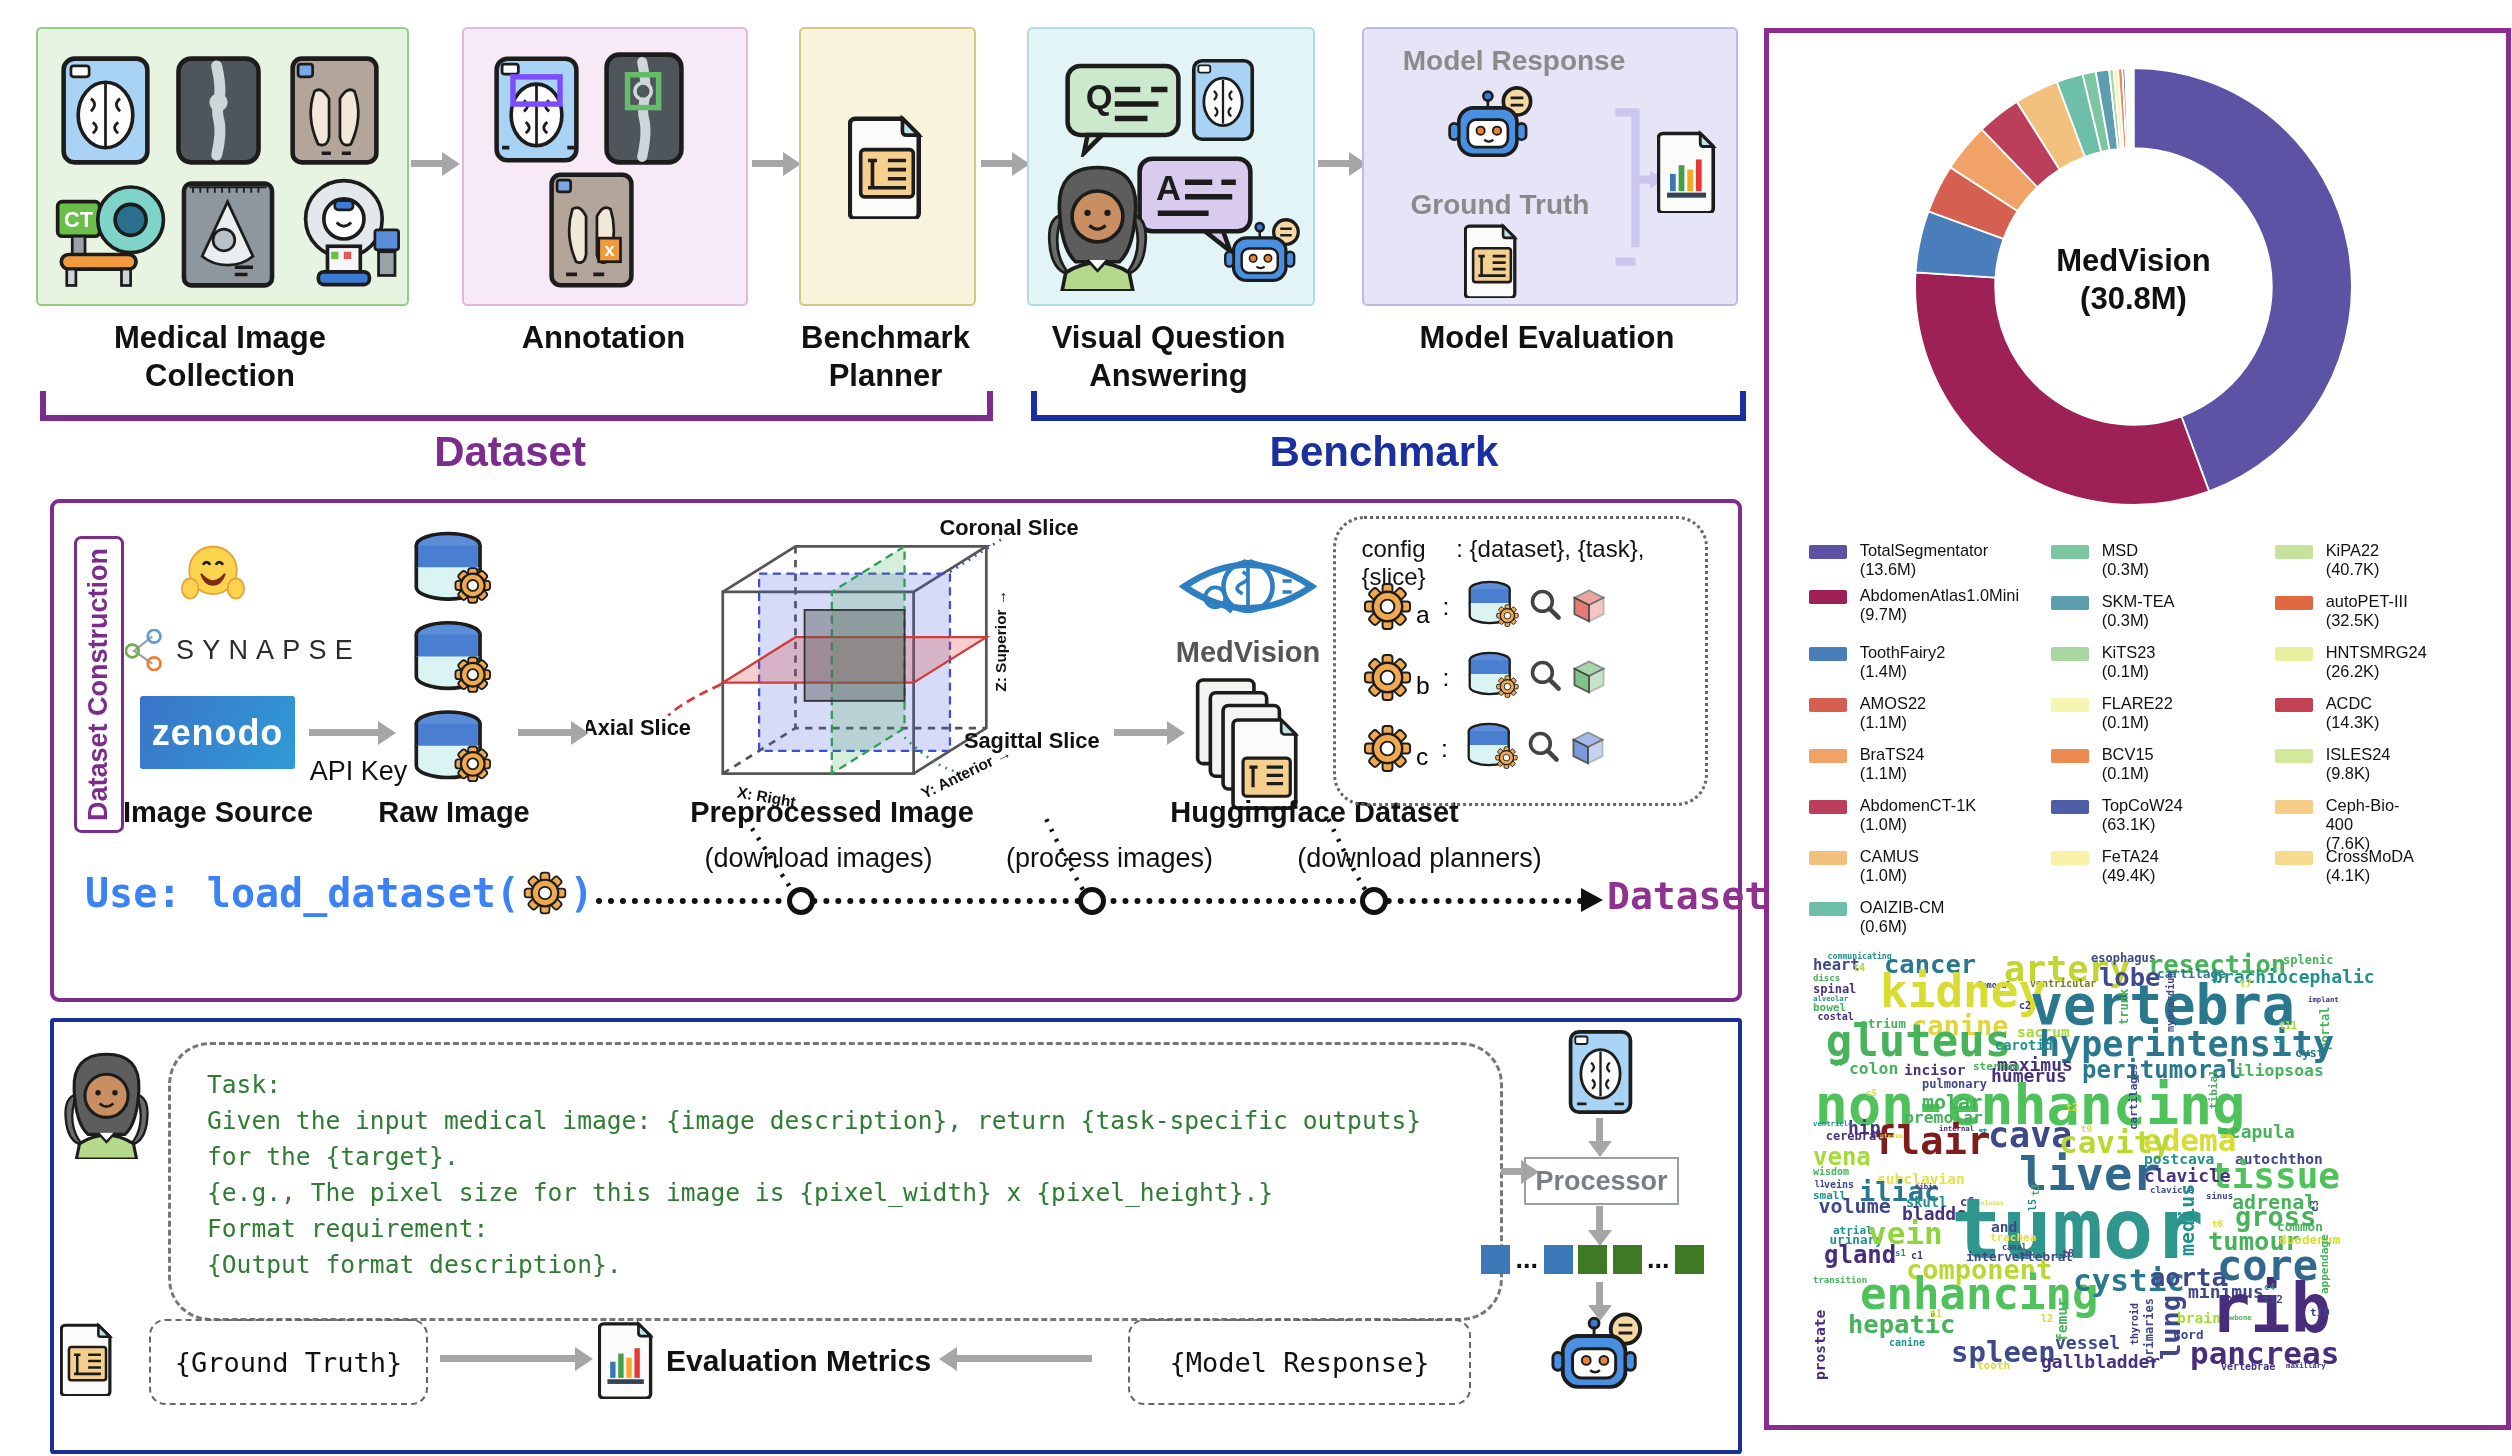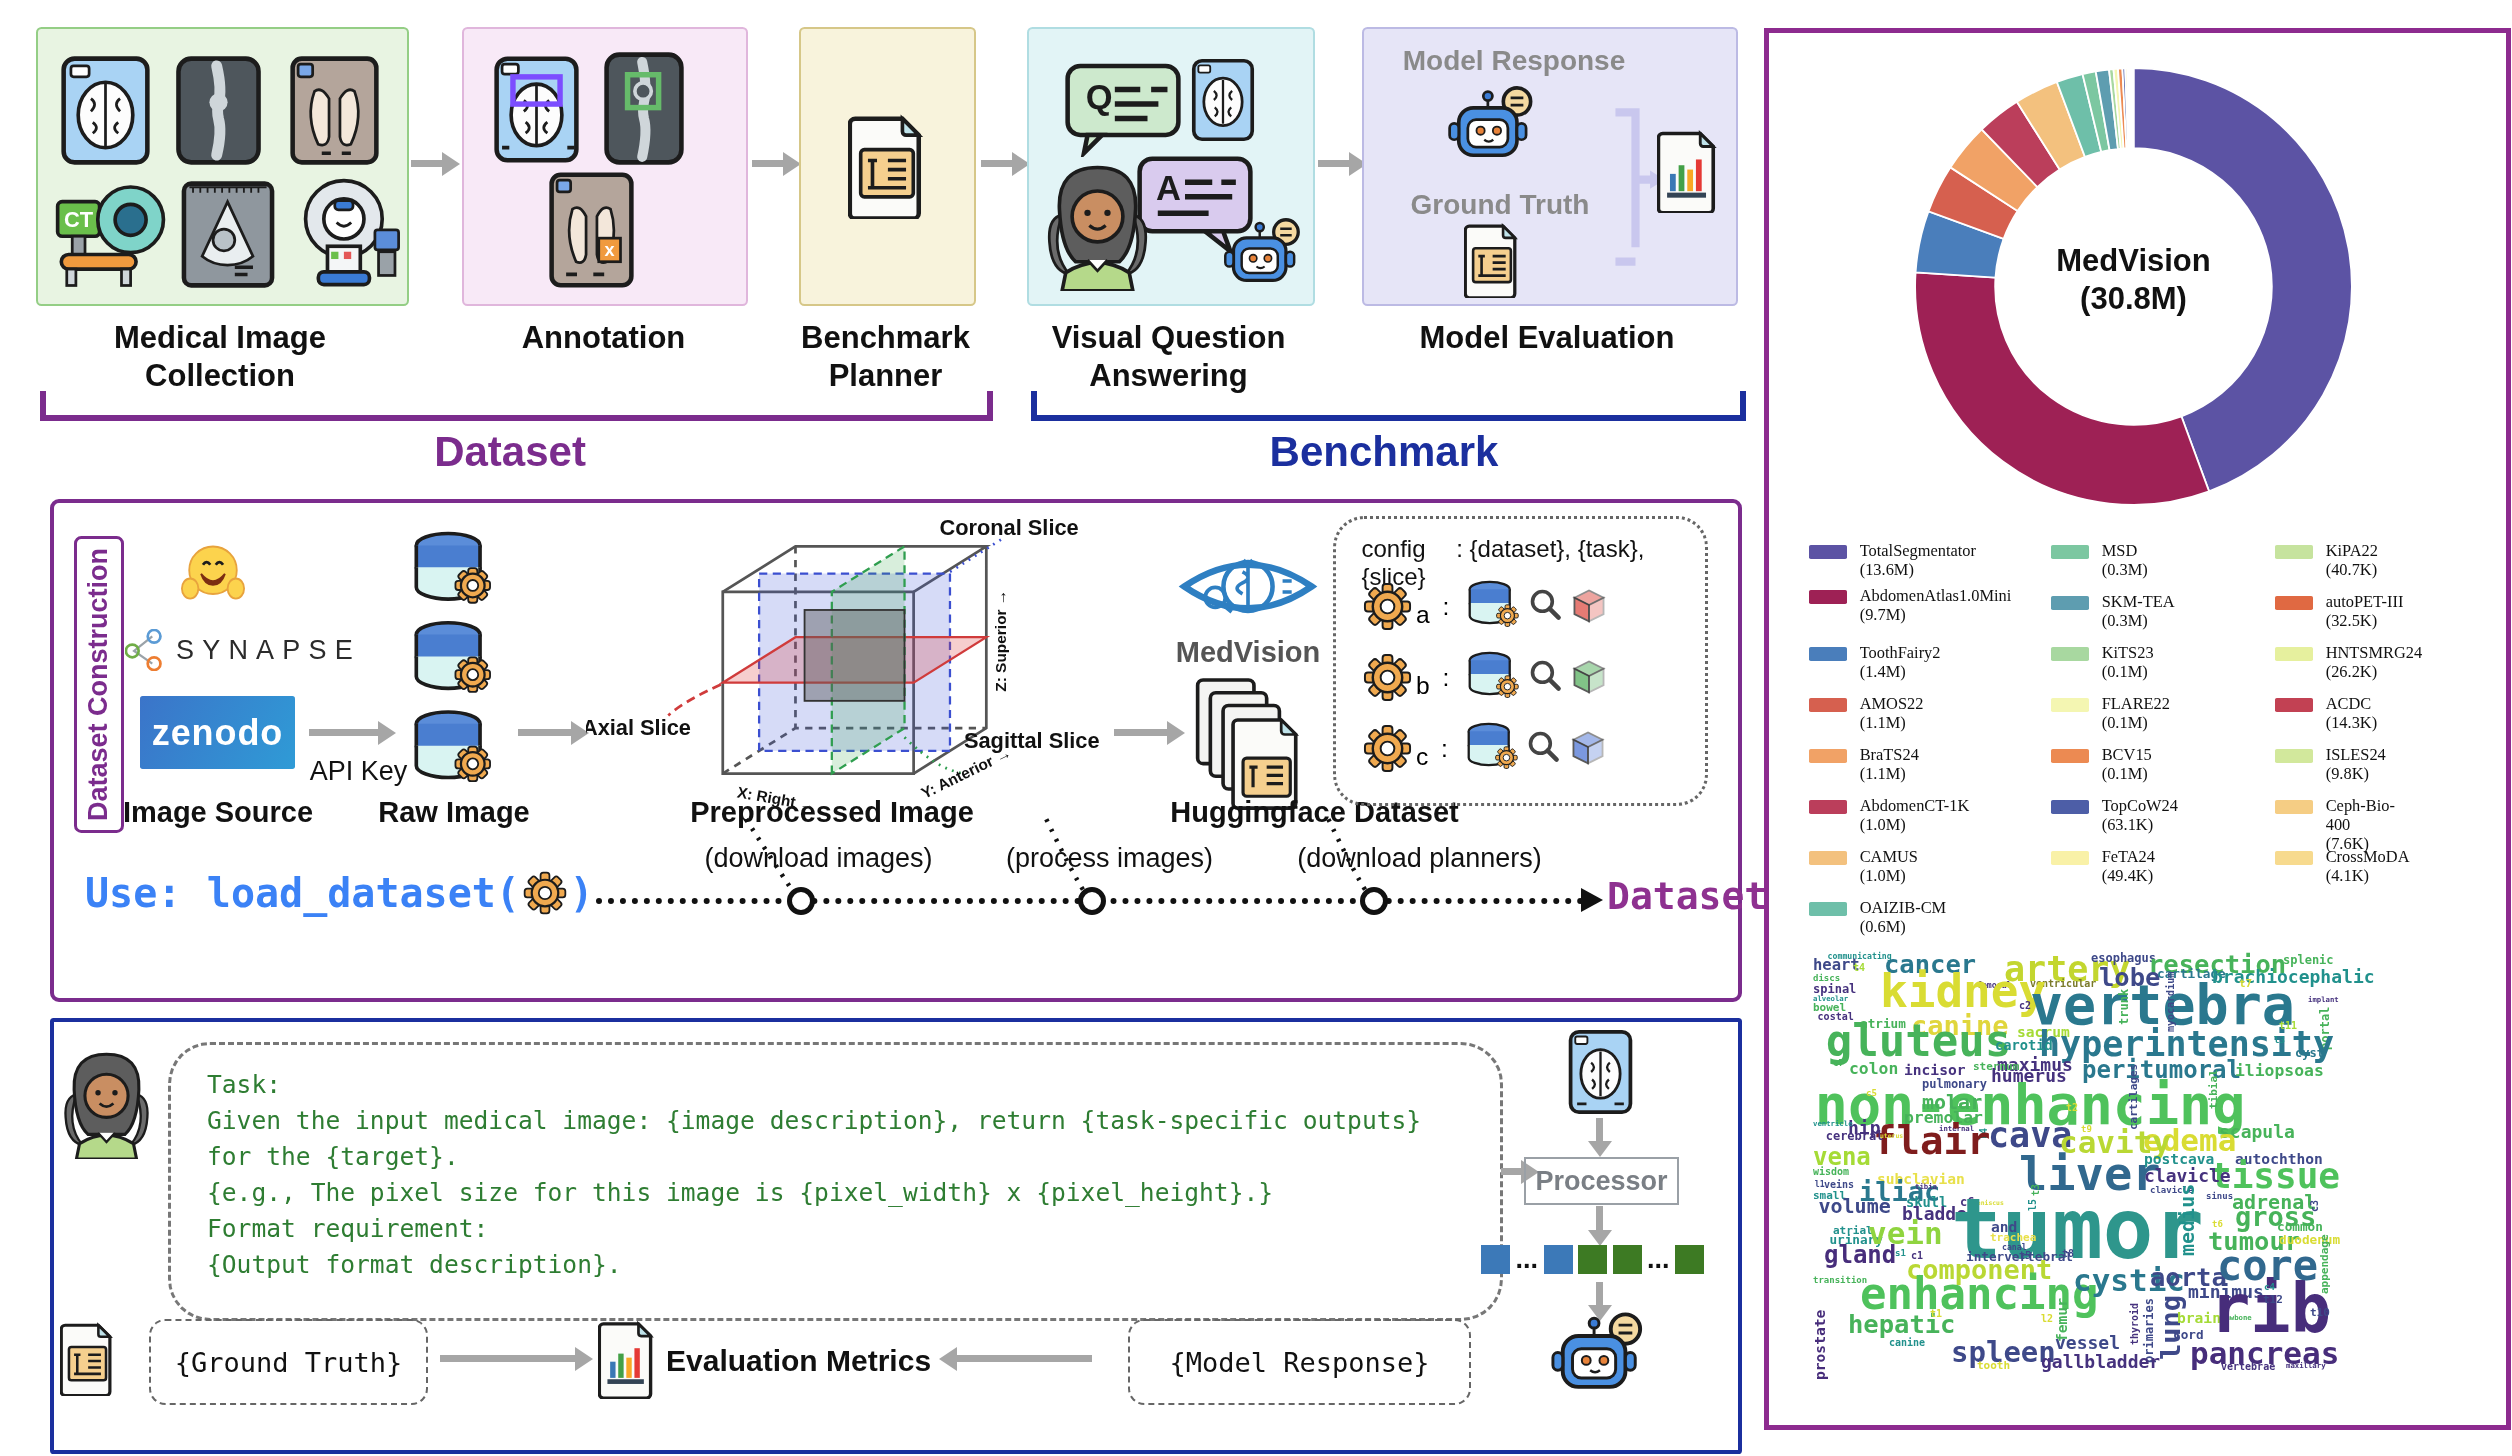--- a/index.html
+++ b/index.html
@@ -599,21 +599,21 @@
         <path d="M248.23854176714596,10.006464118522757A240,240 0 0 1 248.9421349333851,10.002331424863968L249.33001879114389,98.00147656908052A152,152 0 0 0 248.8844097858591,98.00409394173107Z" fill="#c24153" stroke="#fff" stroke-width="2"></path>
         <path d="M248.9421349333851,10.002331424863968A240,240 0 0 1 249.424323279591,10.000690425339798L249.63540474374096,98.00043726938188A152,152 0 0 0 249.33001879114389,98.00147656908052Z" fill="#d2e89c" stroke="#fff" stroke-width="2"></path>
         <path d="M249.424323279591,10.000690425339798A240,240 0 0 1 249.79826696247292,10.000084783803374L249.87223574289953,98.0000536964088A152,152 0 0 0 249.63540474374096,98.00043726938188Z" fill="#f5cd84" stroke="#fff" stroke-width="2"></path>
         <path d="M249.79826696247292,10.000084783803374A240,240 0 0 1 250.00000000000014,10L250.00000000000009,98A152,152 0 0 0 249.87223574289953,98.0000536964088Z" fill="#f7da8e" stroke="#fff" stroke-width="2"></path>
       </svg>
     <div class="abs" style="left:137px;top:209px;width:455px;text-align:center;font-weight:bold;font-size:31px;line-height:38px;color:#111;">
       <div>MedVision</div>
       <div>(30.8M)</div>
     </div>
 
-    <div id="legend" style="position:absolute;left:0;top:508px;width:648px;height:382px;font-family:Liberation Serif, serif;">
+    <div id="legend" style="position:absolute;left:0;top:508px;width:648px;height:382px;">
         <div class="legend-item" style="left: 40px; top: 0px;">
           <span class="legend-swatch" style="background:#5c53a4"></span>
           <span class="legend-text">TotalSegmentator<br>(13.6M)</span>
         </div>
         <div class="legend-item" style="left: 40px; top: 45px;">
           <span class="legend-swatch" style="background:#9e2155"></span>
           <span class="legend-text">AbdomenAtlas1.0Mini<br>(9.7M)</span>
         </div>
         <div class="legend-item" style="left: 40px; top: 102px;">
           <span class="legend-swatch" style="background:#4a7ebb"></span>

